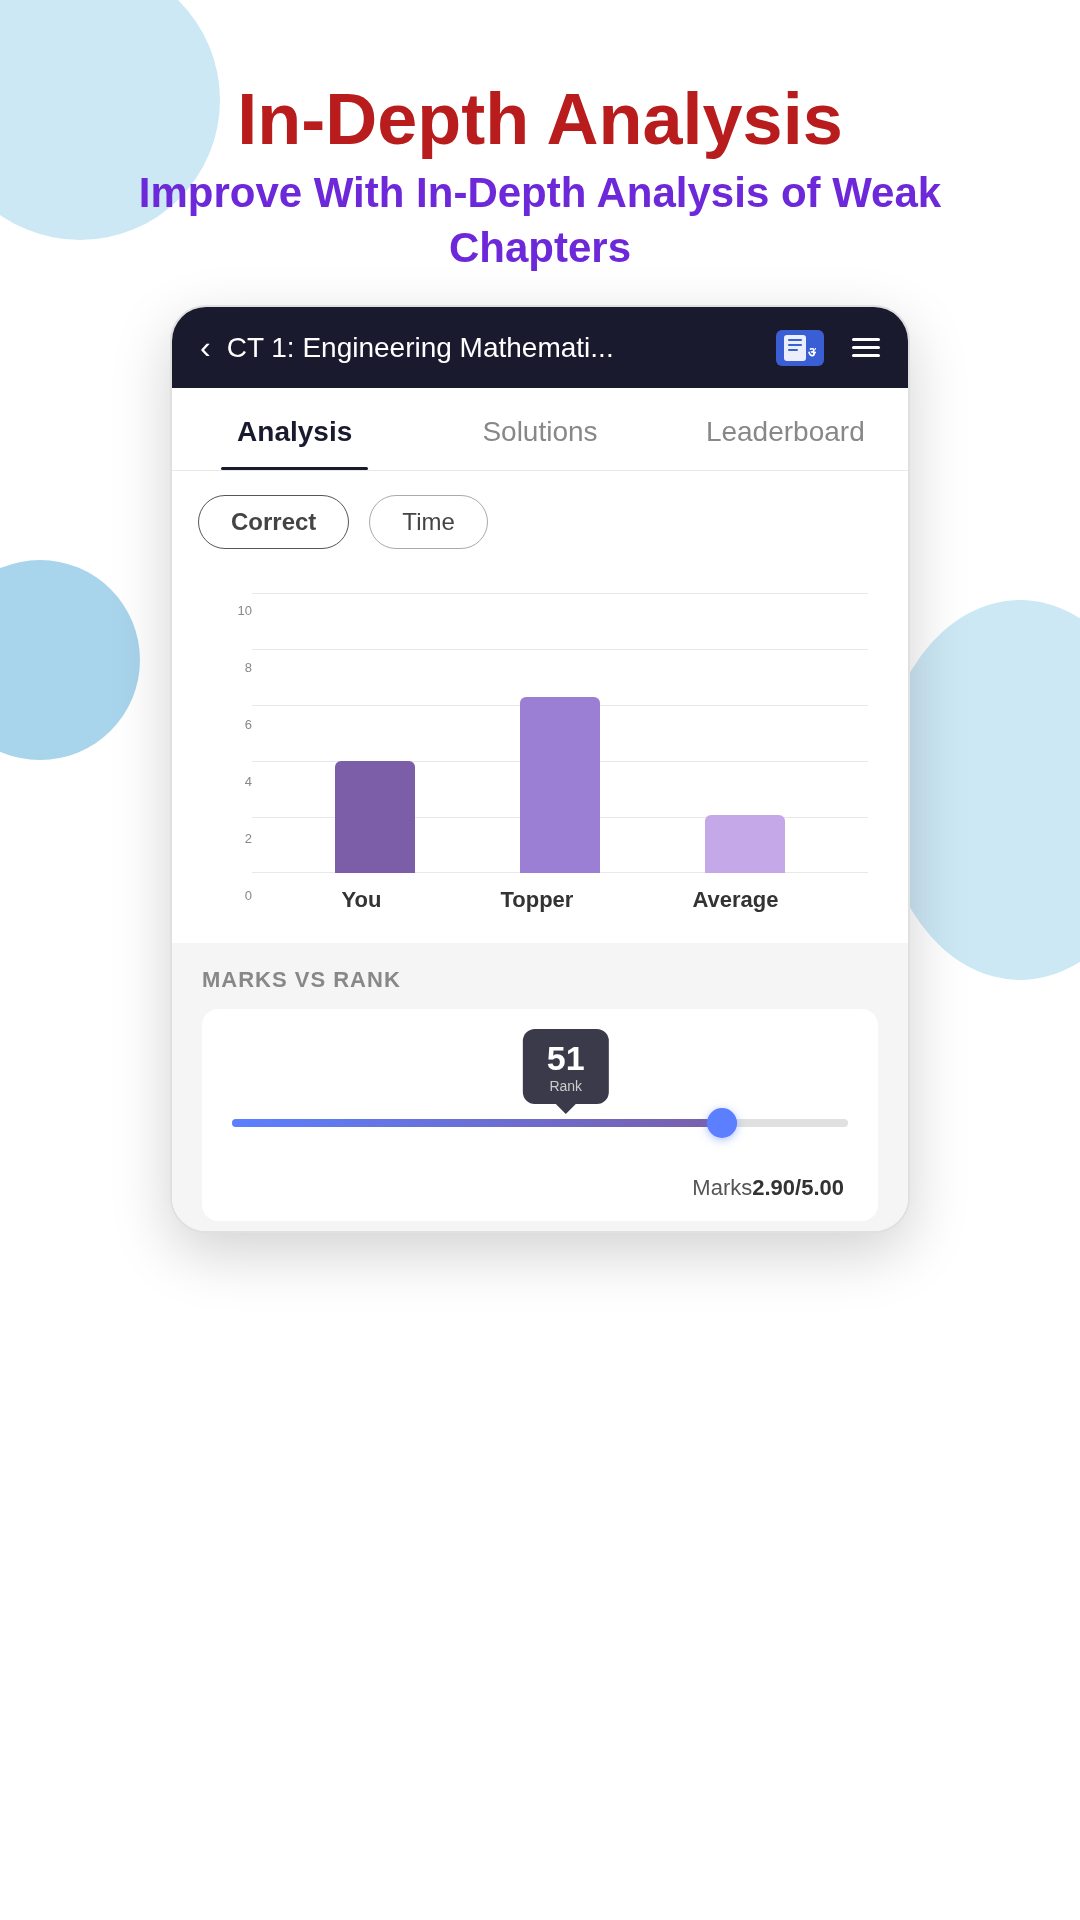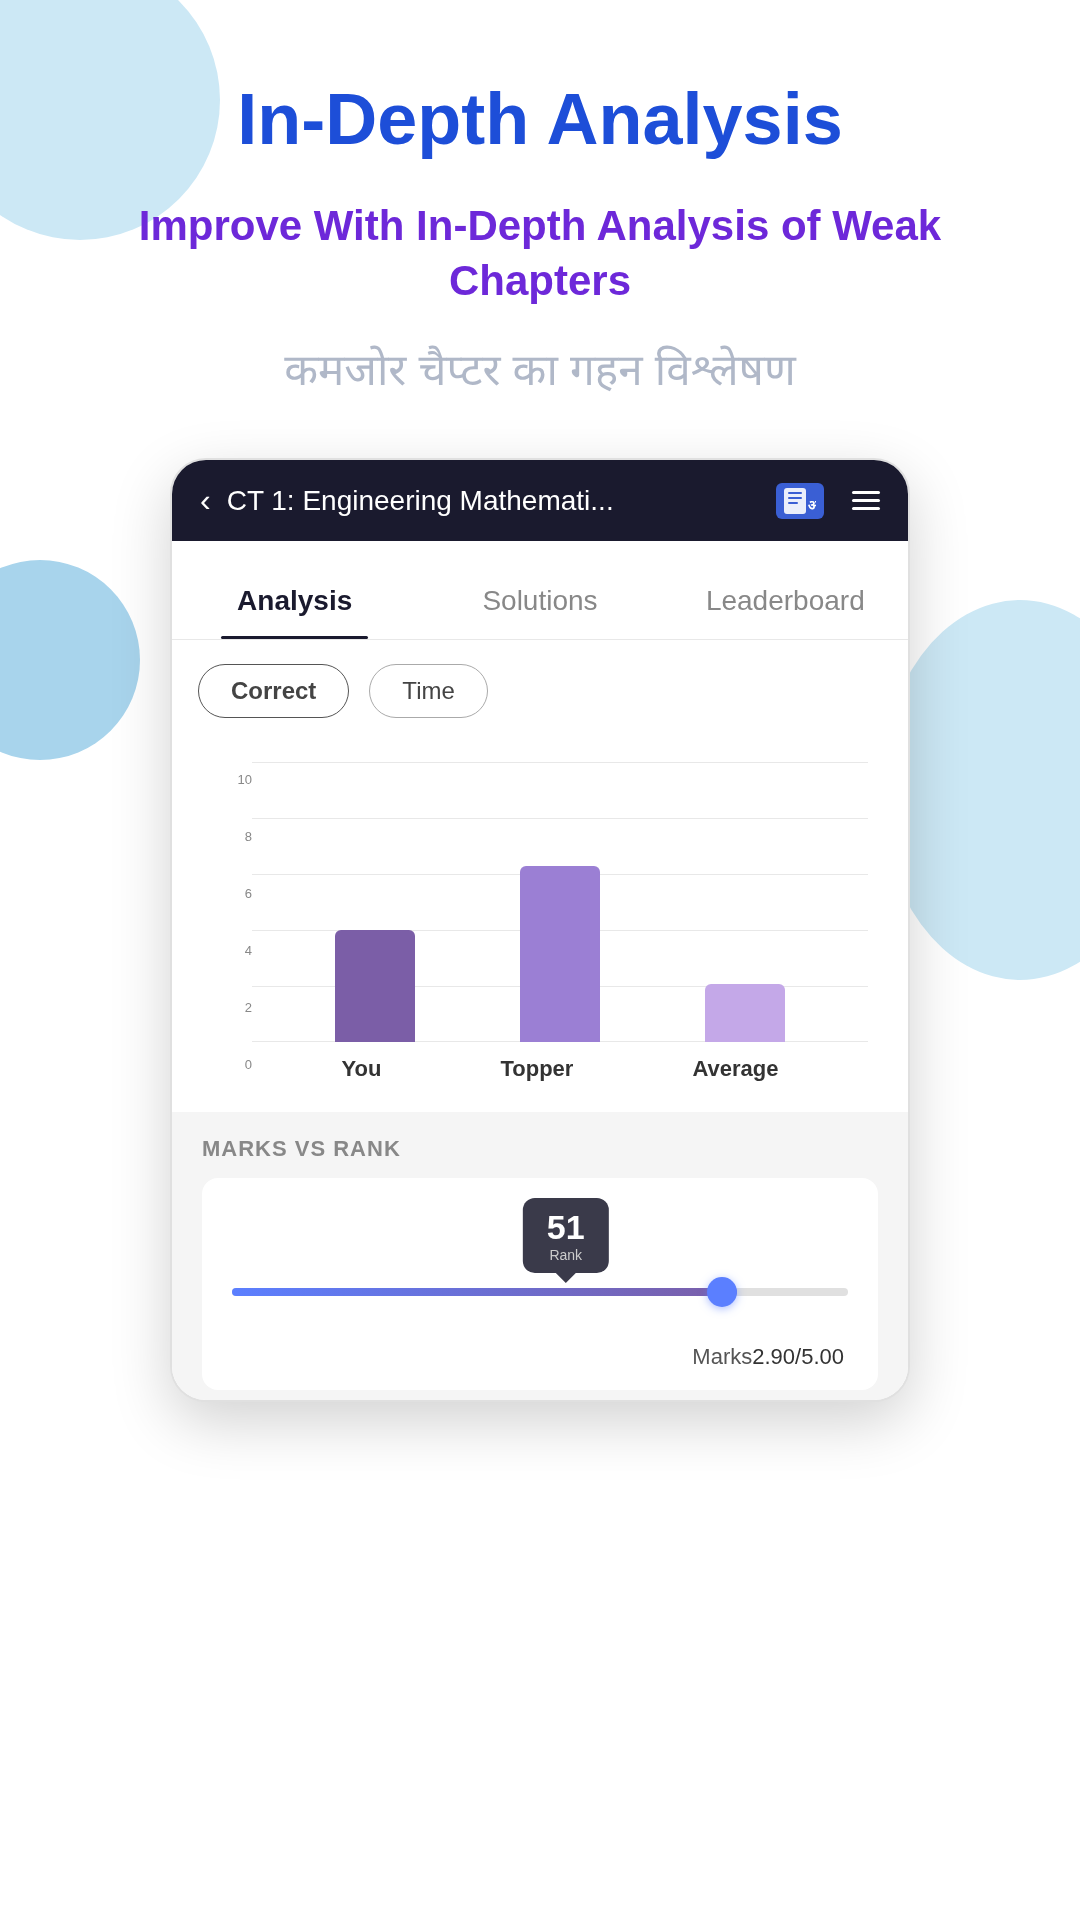--- a/index.html
+++ b/index.html
@@ -49,24 +49,24 @@
       z-index: 1;
       display: flex;
       flex-direction: column;
       align-items: center;
       padding-top: 80px;
     }
 
     .main-title {
       font-size: 72px;
       font-weight: 900;
-      color: #1d4ed8;
+      color: #b91c1c;
       text-align: right;
       line-height: 1.1;
-      margin-bottom: 40px;
+      margin-bottom: 7px;
     }
 
     .subtitle {
       font-size: 42px;
       font-weight: 700;
       color: #6d28d9;
       text-align: center;
       line-height: 1.3;
       margin-bottom: 30px;
       padding: 0 96px;
@@ -139,21 +139,21 @@
 
     
     .tabs-container {
       display: flex;
       border-bottom: 1px solid #e8e8e8;
       background: #fff;
     }
     .tab-item {
       flex: 1;
       text-align: center;
-      padding: 44px 0 22px;
+      padding: 28px 0 22px;
       font-size: 28px;
       color: #888;
       cursor: pointer;
       position: relative;
     }
     .tab-item.active {
       color: #1a1a2e;
       font-weight: 700;
     }
     .tab-item.active::after {
@@ -341,38 +341,37 @@
     }
     .marks-row {
       display: flex;
       justify-content: flex-end;
       font-size: 22px;
       color: #555;
       padding: 0 4px;
       margin-top: 48px;
     }
     .marks-value {
-      font-weight: 400;
+      font-weight: 700;
       color: #333;
     }
   </style>
 </head>
 <body>
 
 <div class="bg-circle-top-left"></div>
 <div class="bg-circle-mid-left"></div>
 <div class="bg-circle-right"></div>
 
 <div class="page-content">
 
   <h1 class="main-title">In-Depth Analysis</h1>
 
   <p class="subtitle">Improve With In-Depth Analysis of Weak Chapters</p>
 
-  <p class="hindi-text">कमजोर चैप्टर का गहन विश्लेषण</p>
 
   <div class="phone-mockup">
 
     <div class="phone-topbar">
       <div class="back-btn">‹</div>
       <div class="topbar-title">CT 1: Engineering Mathemati...</div>
       <div class="topbar-icon">
         <svg width="32" height="26" viewBox="0 0 32 26">
           <rect x="0" y="0" width="22" height="26" rx="3" fill="white" opacity="0.9"></rect>
           <rect x="4" y="4" width="14" height="2" rx="1" fill="#3a5fd4"></rect>

